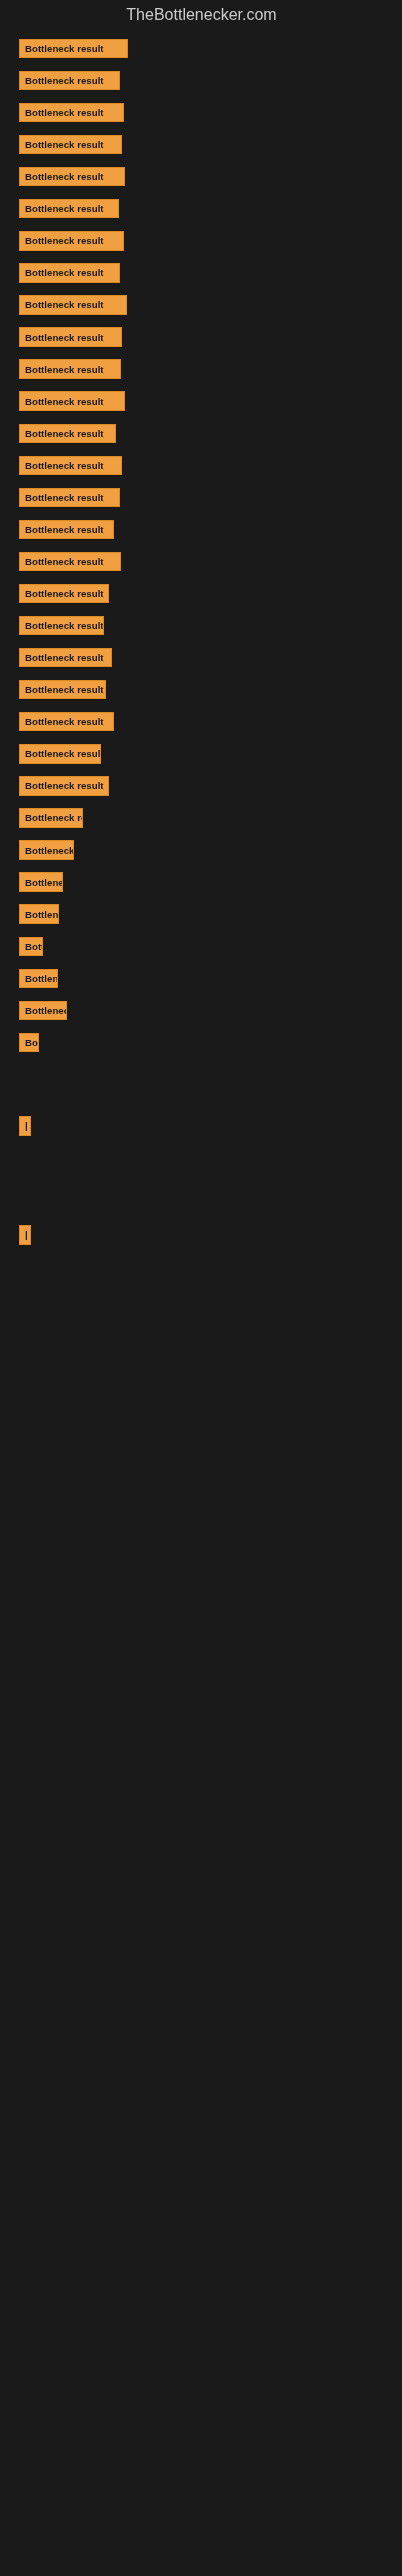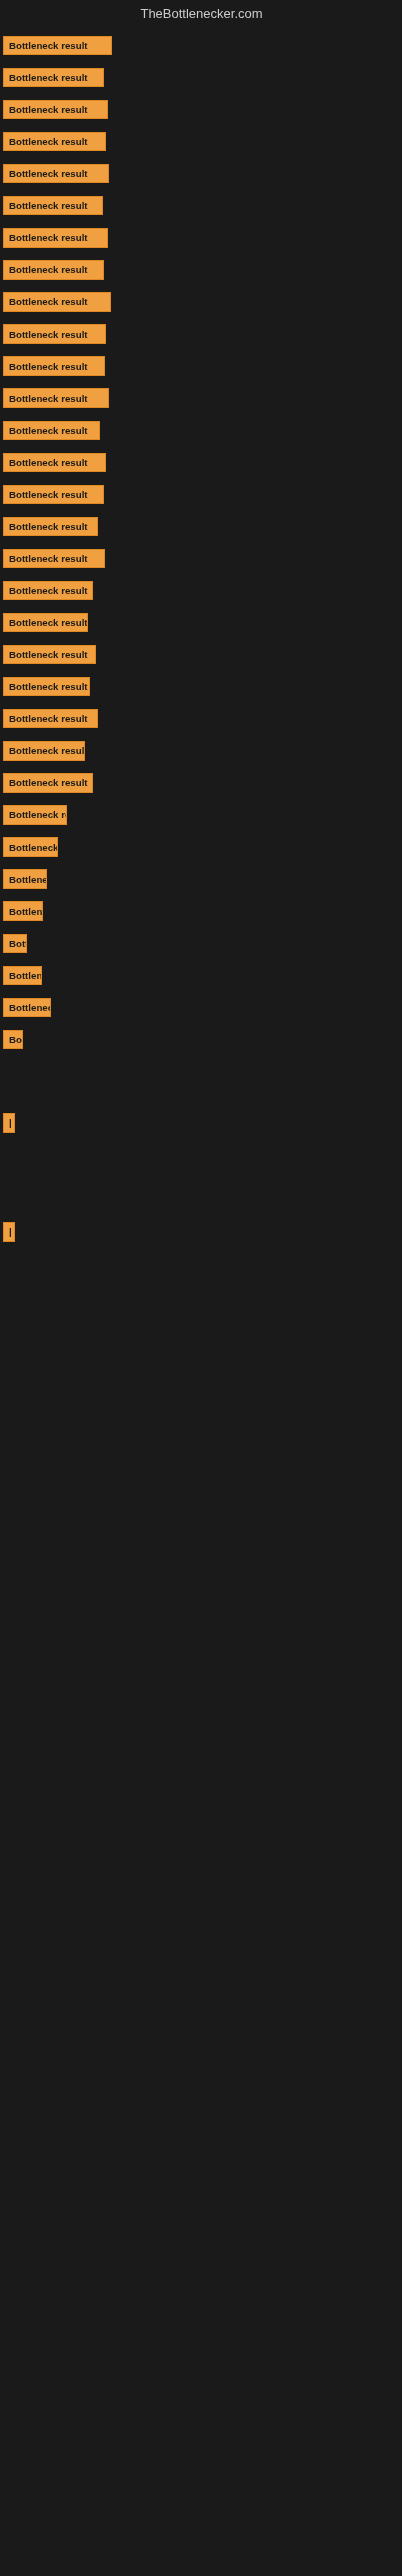--- a/index.html
+++ b/index.html
@@ -10,26 +10,26 @@
     body {
       width: 403px;
       min-height: 2576px;
       background-color: #1a1a1a;
       font-family: Arial, sans-serif;
       position: relative;
     }
     .site-title {
       text-align: center;
       color: #cccccc;
-      font-size: 13px;
+      font-size: 16px;
       padding: 6.4px 0;
       font-weight: normal;
     }
     .bars-container {
-      padding: 8px 0;
+      padding: 8px 16px;
     }
     .bar-row {
       margin-bottom: 9.7px;
       padding-left: 3.2px;
     }
     .bar {
       background-color: #f0a040;
       color: #1a1a1a;
       font-size: 9.7px;
       font-weight: bold;

